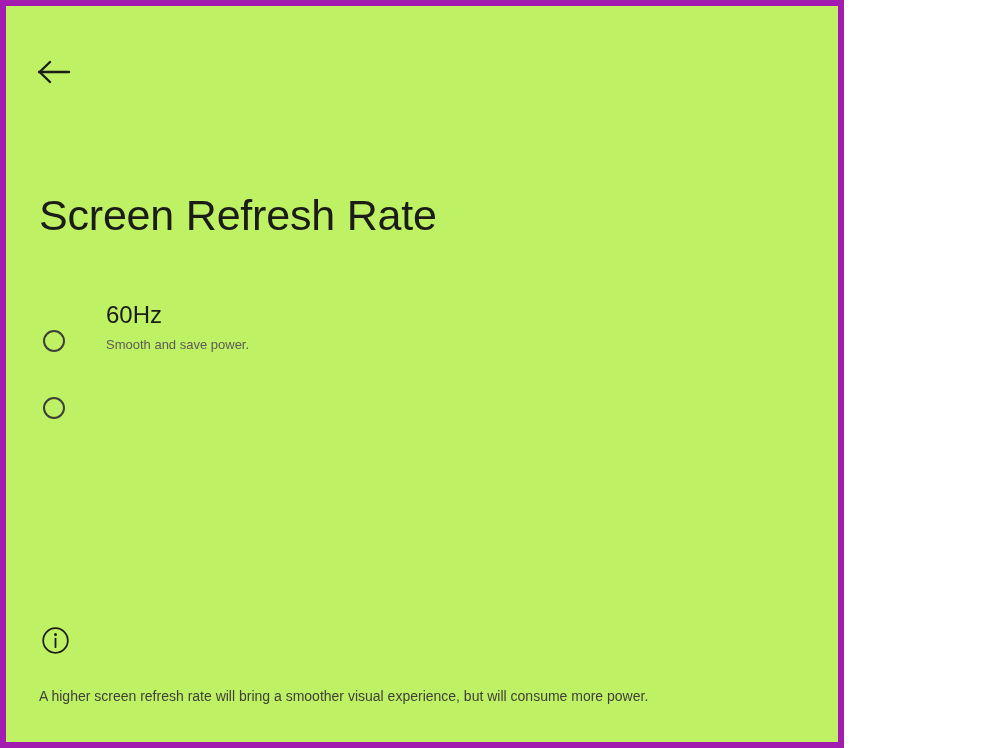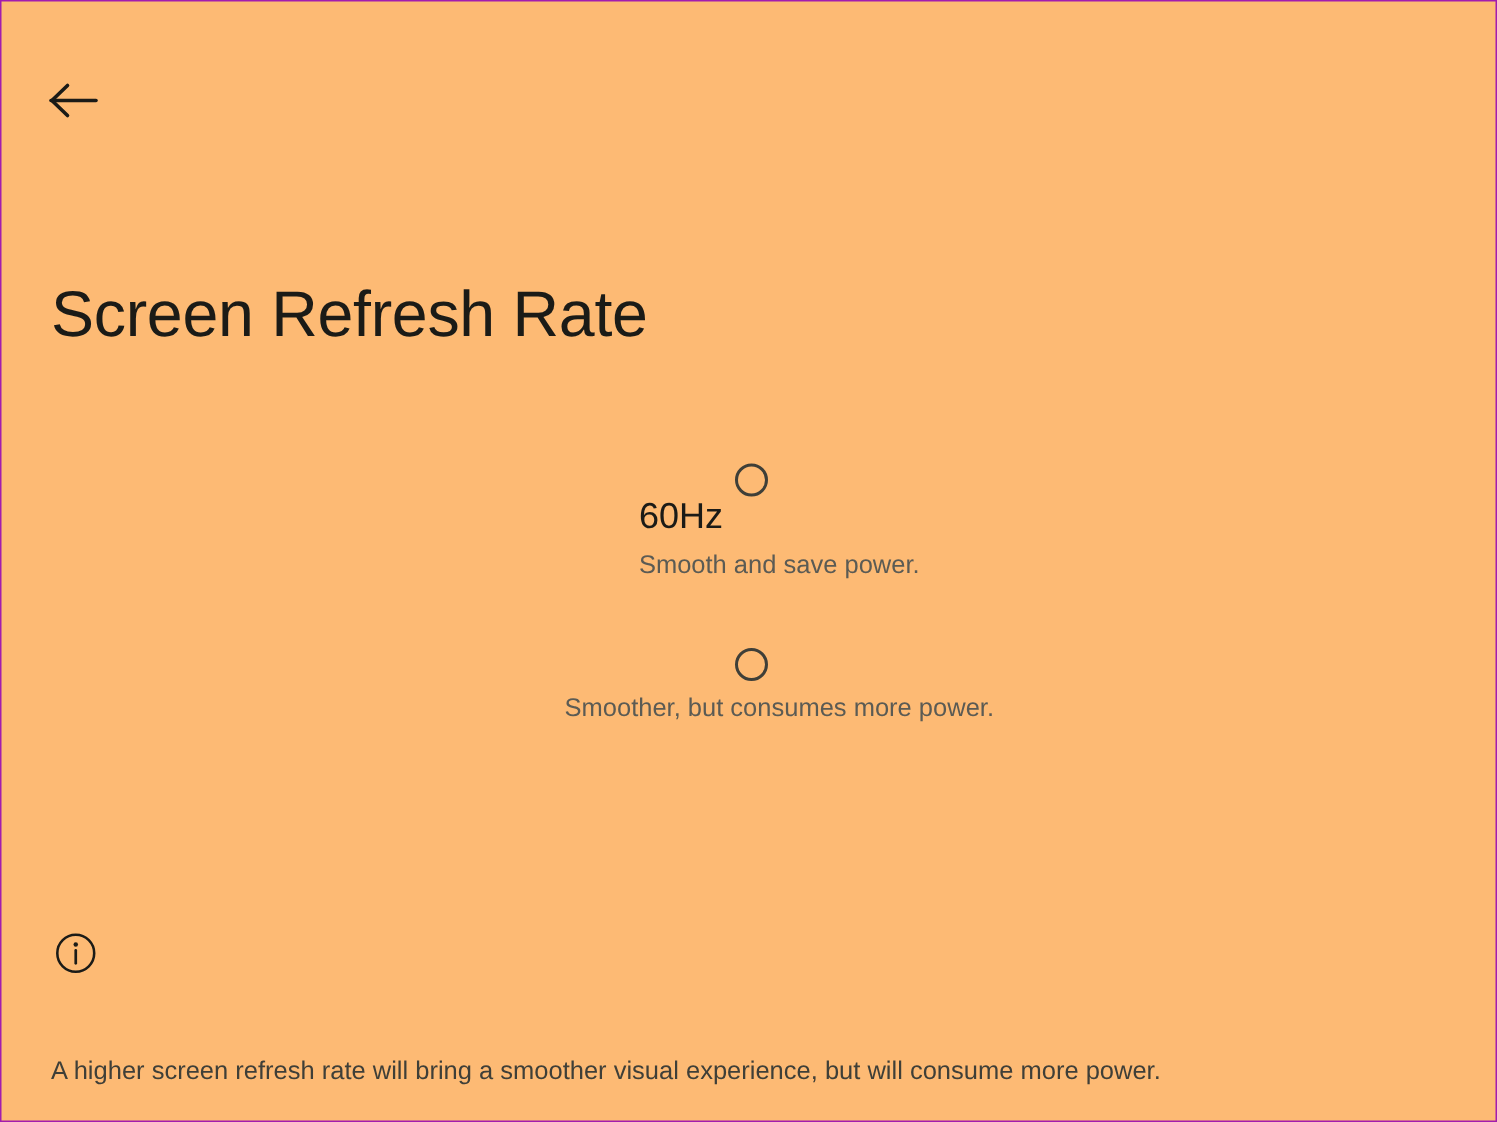--- a/index.html
+++ b/index.html
@@ -9,24 +9,24 @@
   body {
     width: 998px;
     height: 748px;
     background: #ffffff;
     font-family: "Liberation Sans", sans-serif;
     -webkit-font-smoothing: antialiased;
   }
   .screen {
     position: relative;
     box-sizing: border-box;
-    width: 998px;
+    width: 844px;
     height: 748px;
-    background: #fdba74;
-    border: 1px solid #a21caf;
+    background: #bef264;
+    border: 6px solid #a21caf;
     overflow: hidden;
   }
   .back-row {
     position: absolute;
     top: 40px;
     left: 22px;
     width: 52px;
     height: 52px;
     display: flex;
     align-items: center;
@@ -45,24 +45,23 @@
     line-height: 1.1;
   }
   .options {
     position: absolute;
     top: 295px;
     left: 33px;
     right: 33px;
   }
   .option {
     display: flex;
-    align-items: center;
+    align-items: flex-end;
     margin-bottom: 32px;
     cursor: pointer;
-    flex-direction: column;
   }
   .radio {
     flex: 0 0 auto;
     width: 22px;
     height: 22px;
     border: 2px solid #3f3f38;
     border-radius: 50%;
     margin-top: 13px;
     margin-left: 4px;
     box-sizing: border-box;
@@ -82,38 +81,38 @@
   .option-text {
     margin-left: 41px;
   }
   .option-title {
     font-size: 24px;
     color: #1b1b17;
     line-height: 1.15;
   }
   .option-desc {
     margin-top: 8px;
-    font-size: 17px;
+    font-size: 13px;
     color: #5b5b54;
     line-height: 1.2;
   }
   .info-icon {
     position: absolute;
     top: 621px;
     left: 36px;
     width: 27px;
     height: 27px;
   }
   .info-icon svg { display: block; }
   .footer-note {
     position: absolute;
-    top: 702px;
+    top: 681px;
     left: 33px;
     right: 33px;
-    font-size: 17px;
+    font-size: 14px;
     color: #3f3f38;
     line-height: 1.35;
   }
 </style>
 </head>
 <body>
 
 <div class="screen">
 
   <div class="back-row">
@@ -133,21 +132,20 @@
       <div class="radio"></div>
       <div class="option-text">
         <div class="option-title">60Hz</div>
         <div class="option-desc">Smooth and save power.</div>
       </div>
     </div>
 
     <div class="option">
       <div class="radio"></div>
       <div class="option-text">
-        <div class="option-desc">Smoother, but consumes more power.</div>
       </div>
     </div>
 
 
   </div>
 
   <div class="info-icon">
     <svg width="27" height="27" viewBox="0 0 27 27" fill="none" xmlns="http://www.w3.org/2000/svg">
       <circle cx="13.5" cy="13.5" r="12.3" stroke="#1b1b17" stroke-width="1.7"></circle>
       <circle cx="13.5" cy="7.6" r="1.5" fill="#1b1b17"></circle>

